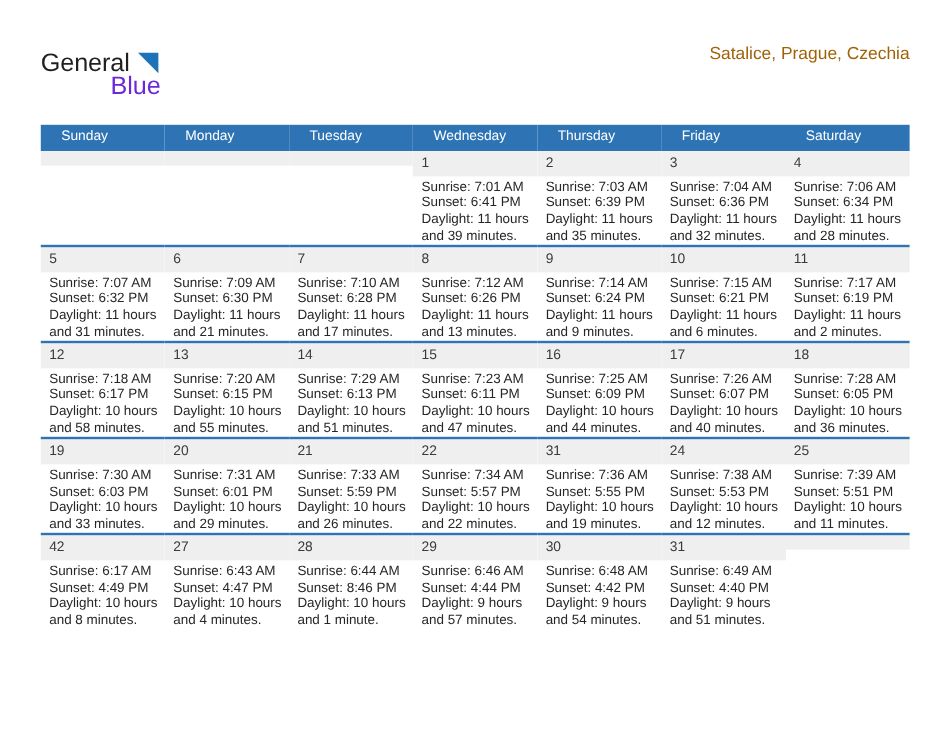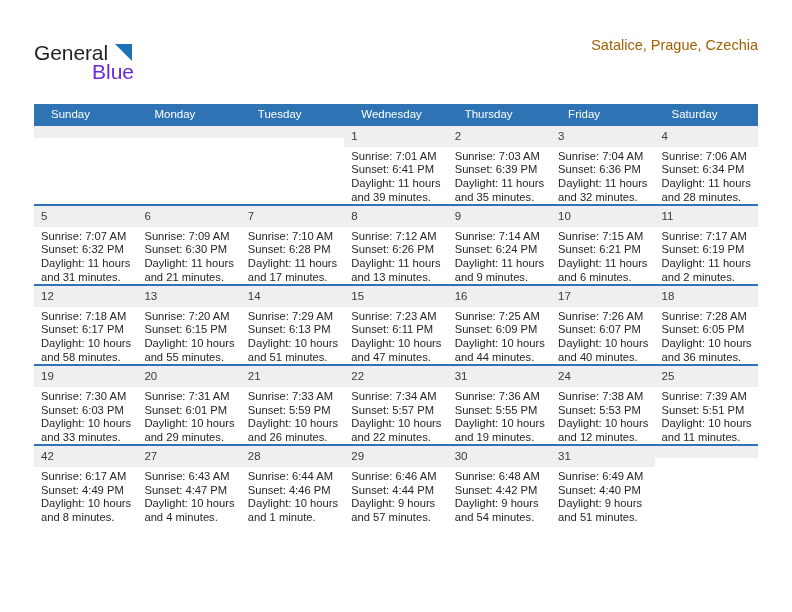--- a/index.html
+++ b/index.html
@@ -447,21 +447,21 @@
               <div>Sunrise: 6:43 AM</div>
               <div>Sunset: 4:47 PM</div>
               <div>Daylight: 10 hours</div>
               <div>and 4 minutes.</div>
             </div>
           </td>
           <td>
             <div class="daynum">28</div>
             <div class="cell-body">
               <div>Sunrise: 6:44 AM</div>
-              <div>Sunset: 4:46 PM</div>
+              <div>Sunset: 8:46 PM</div>
               <div>Daylight: 10 hours</div>
               <div>and 1 minute.</div>
             </div>
           </td>
           <td>
             <div class="daynum">29</div>
             <div class="cell-body">
               <div>Sunrise: 6:46 AM</div>
               <div>Sunset: 4:44 PM</div>
               <div>Daylight: 9 hours</div>

